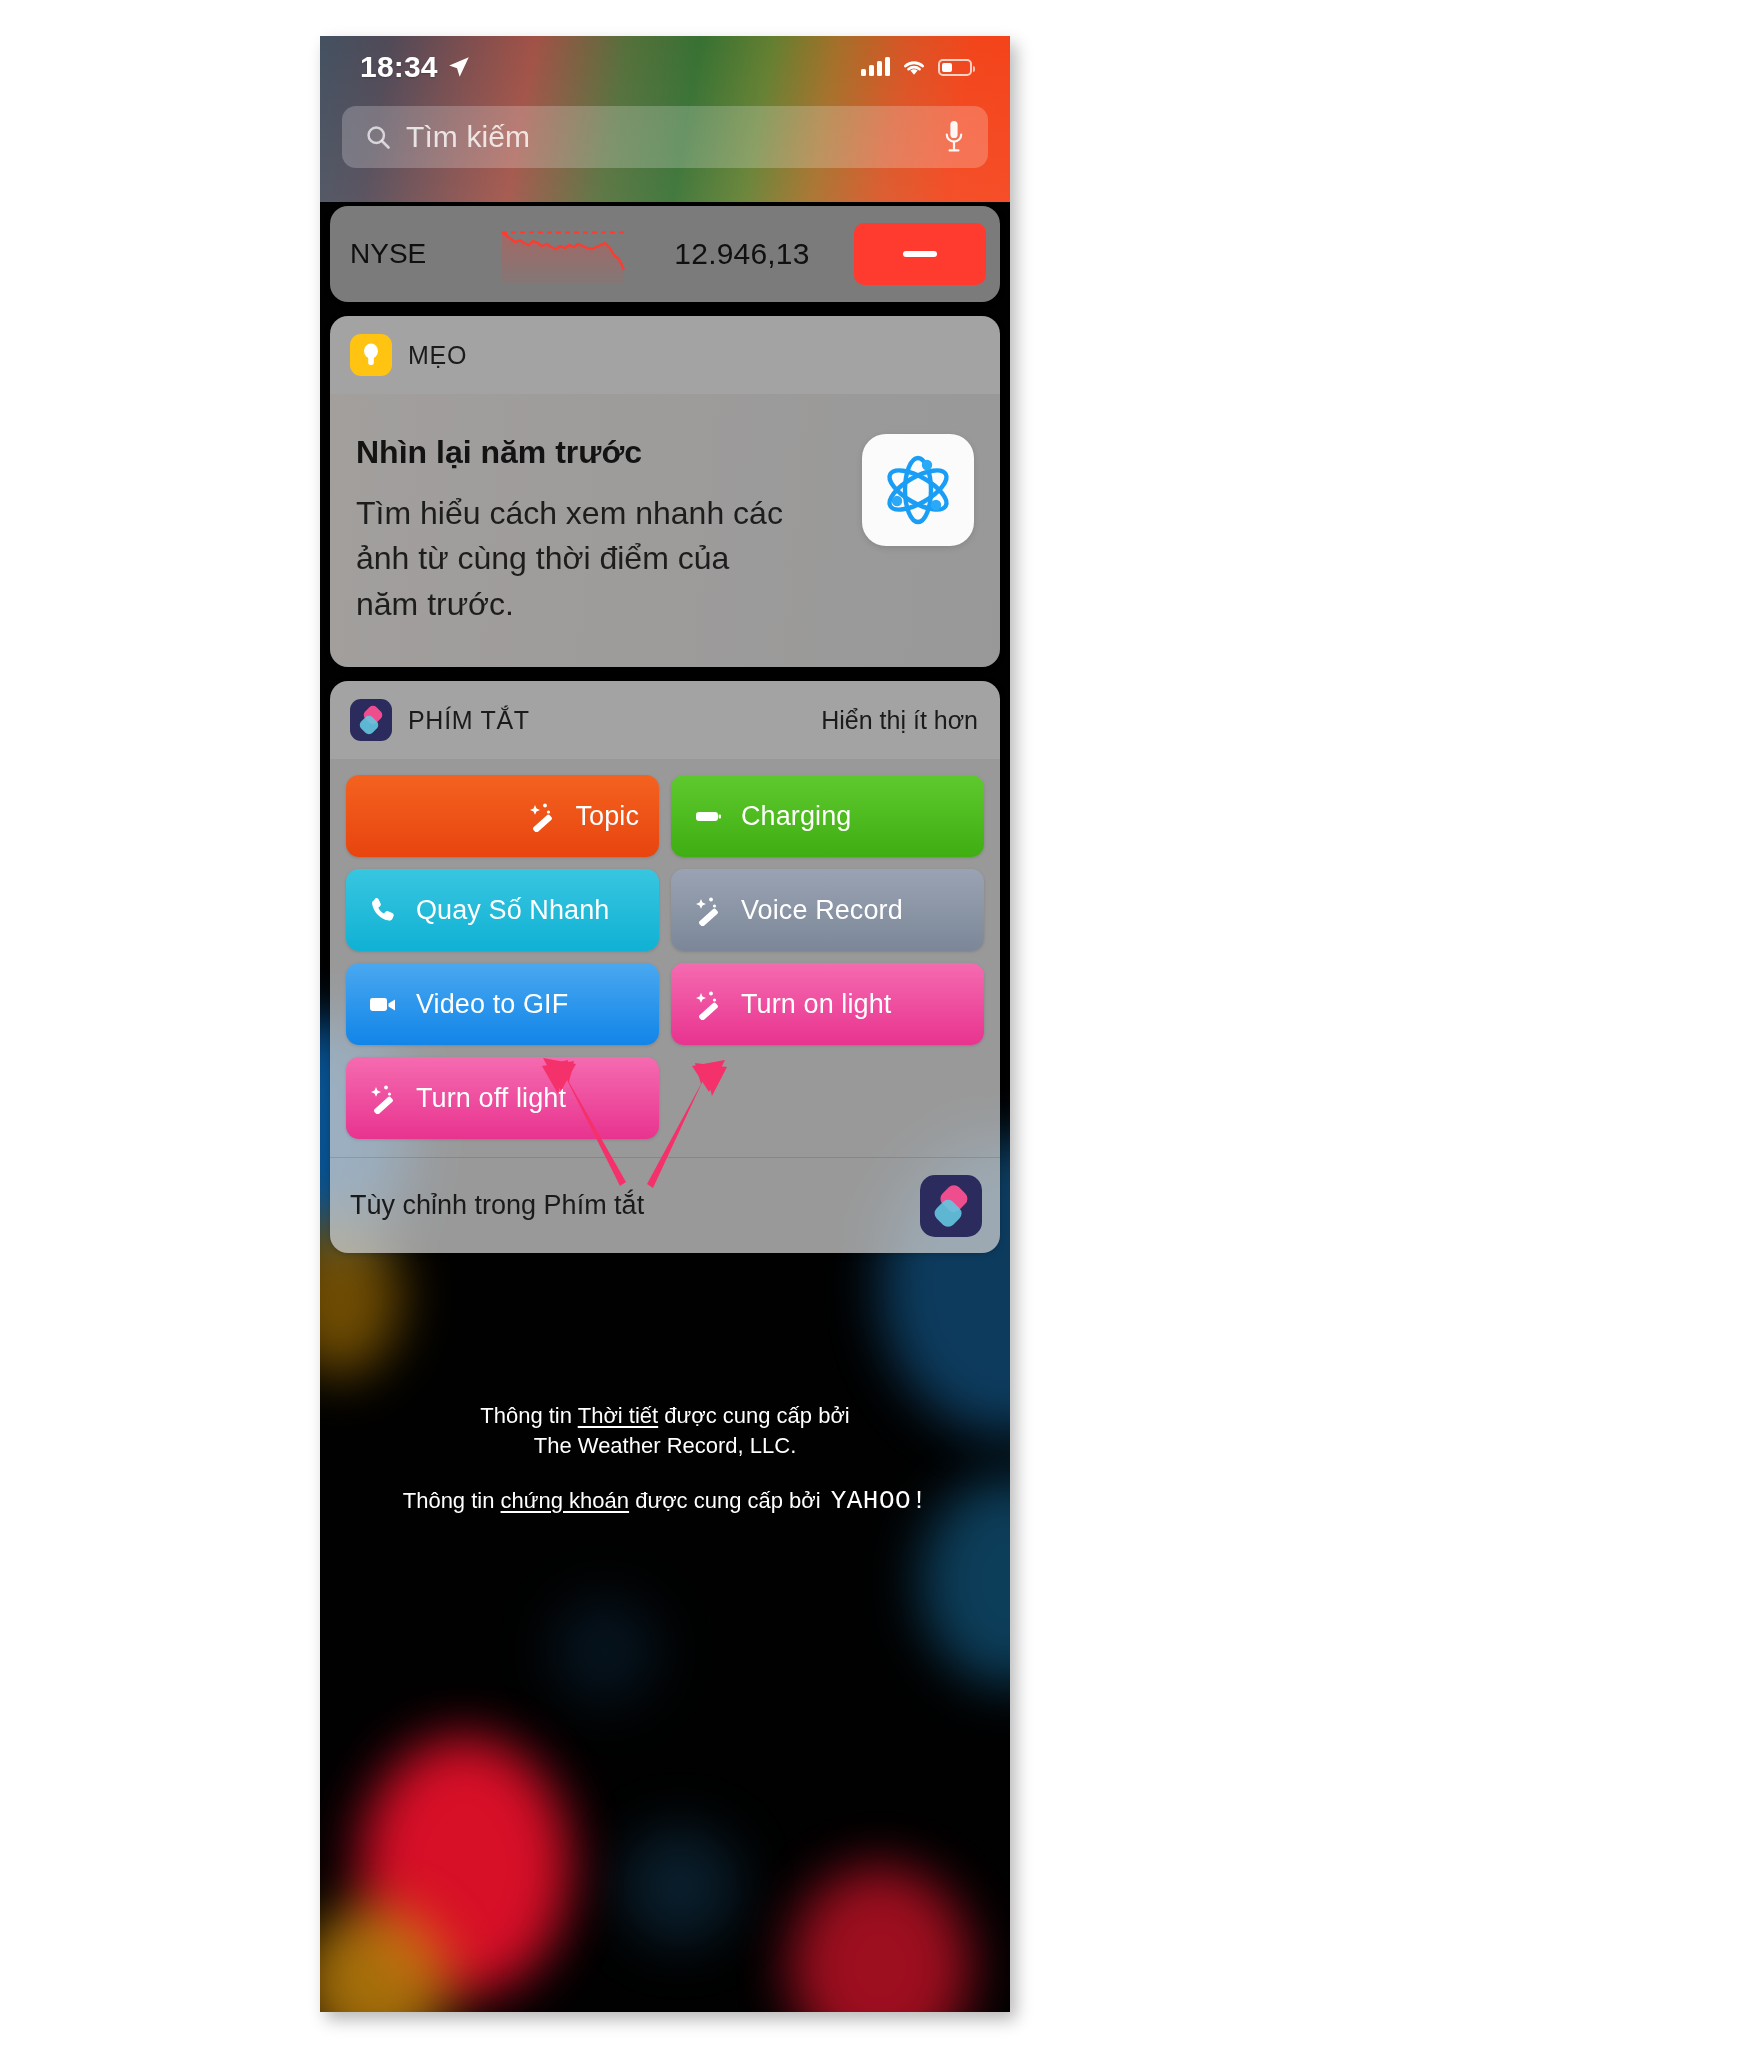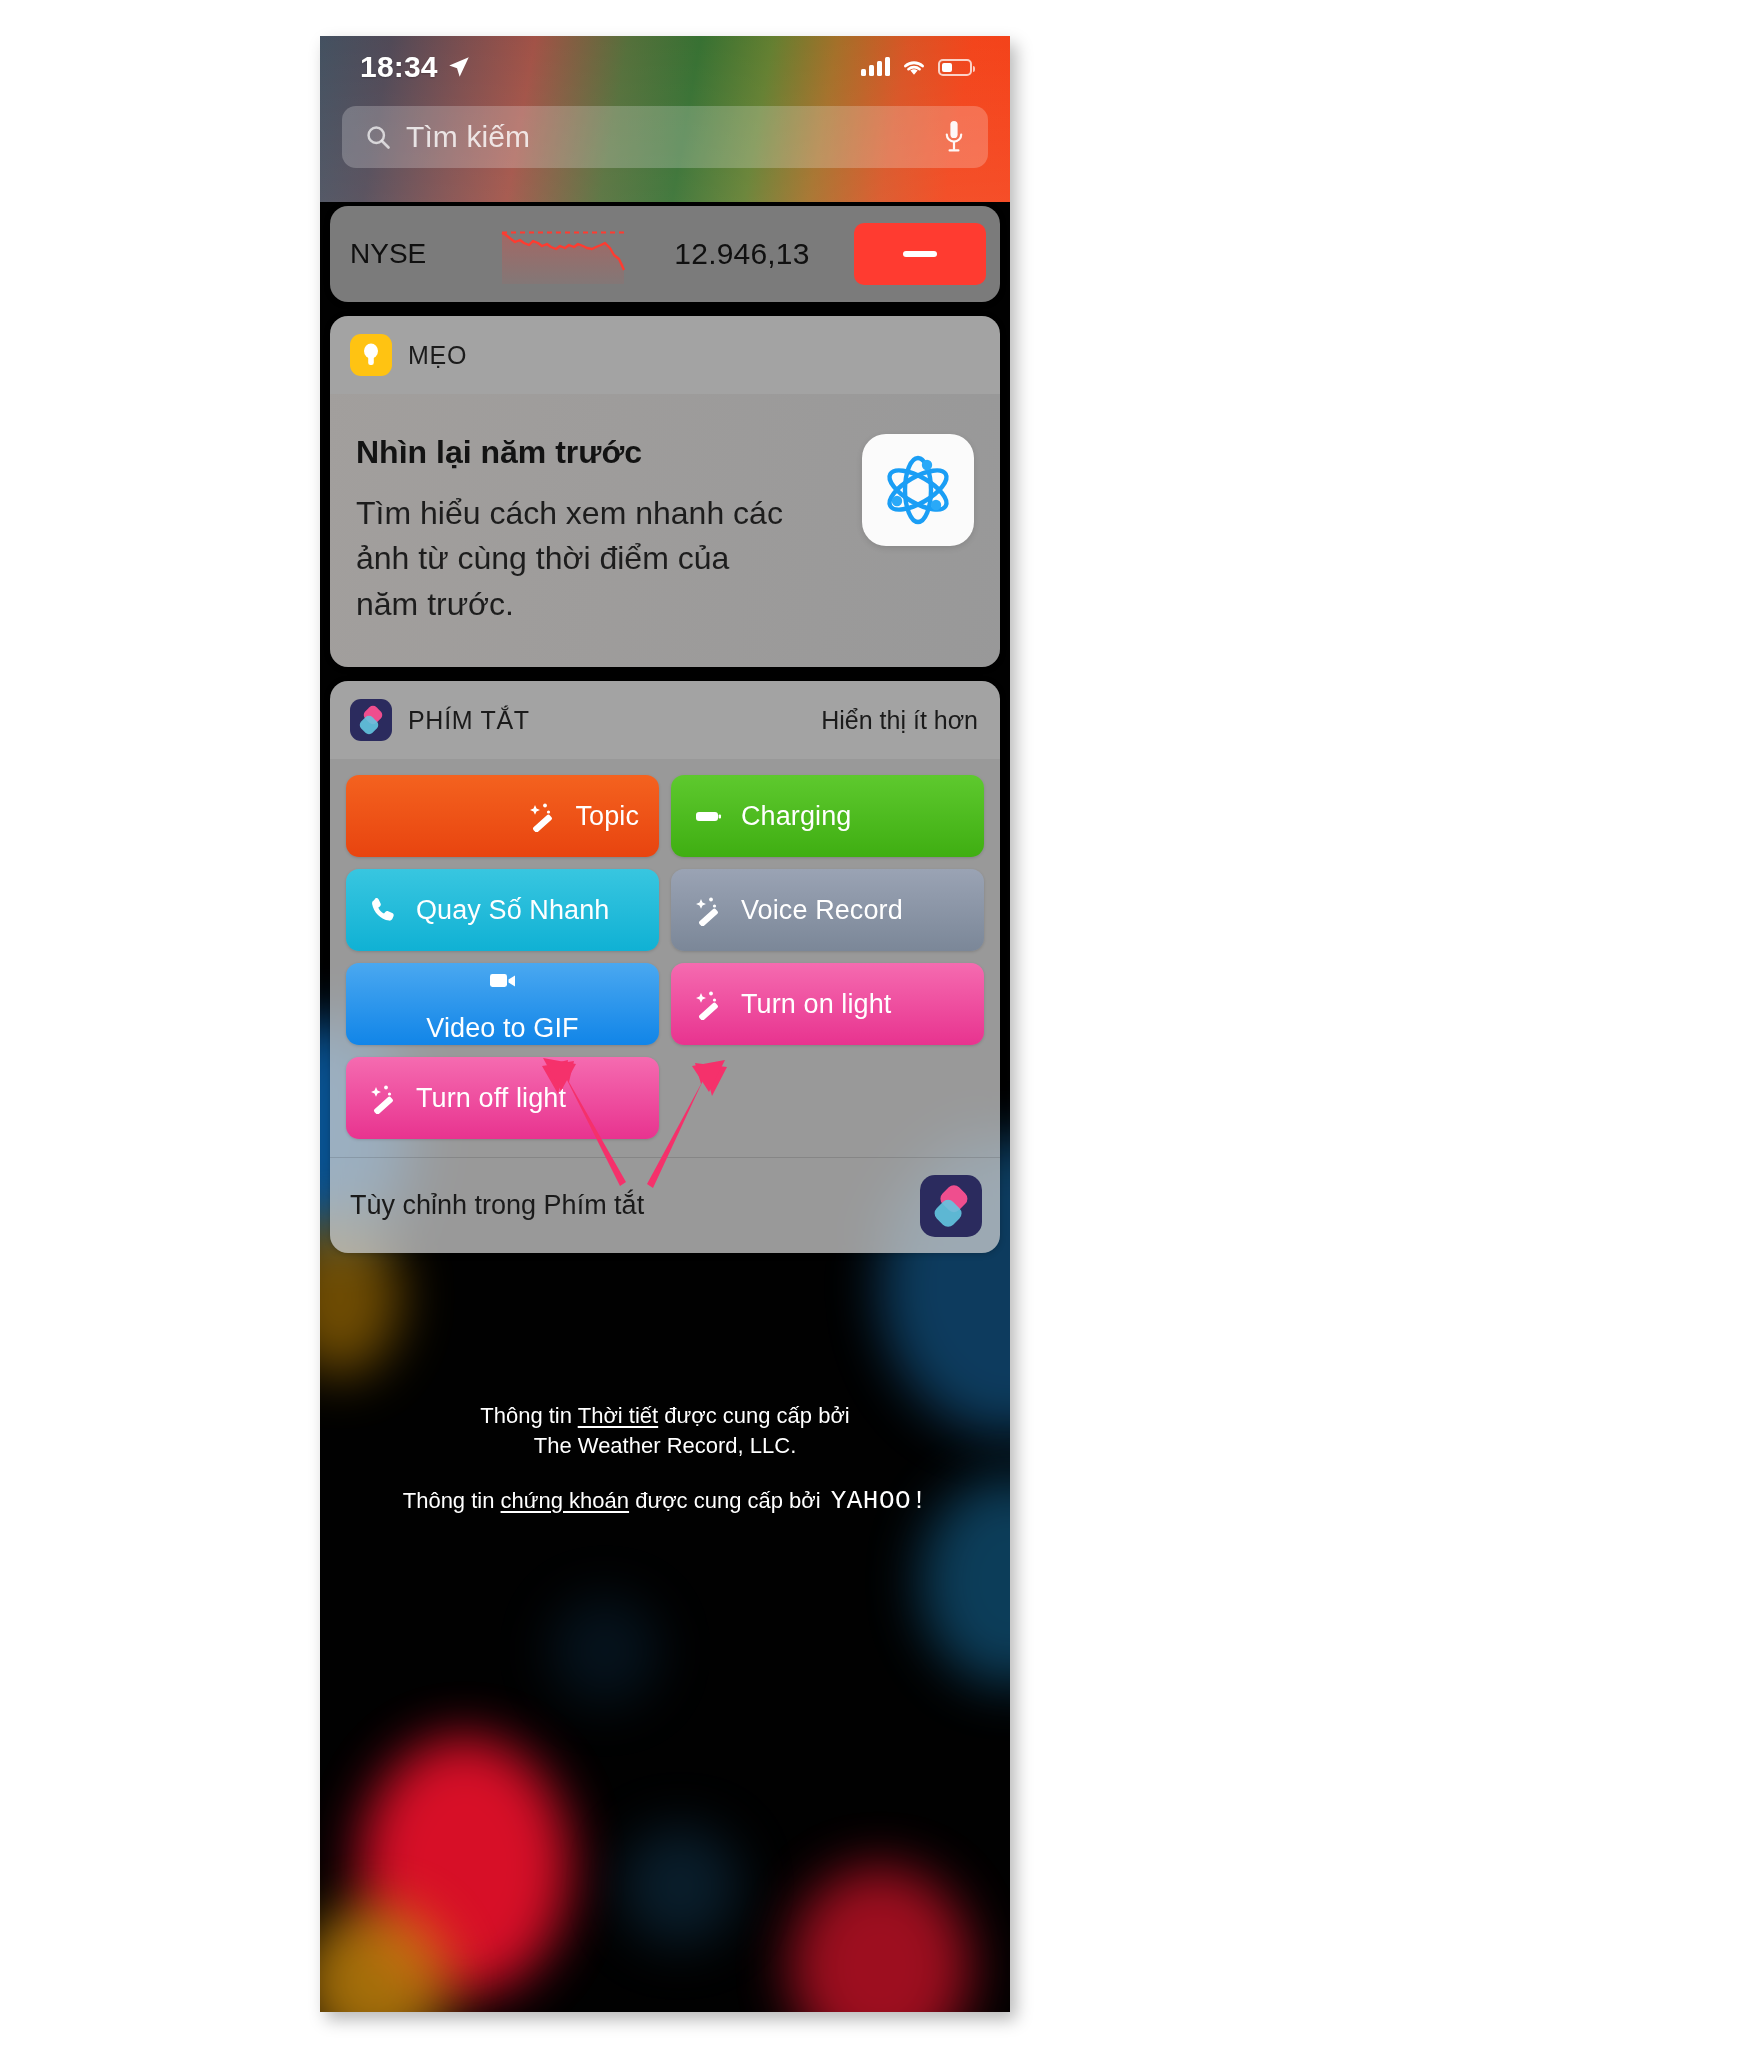--- a/index.html
+++ b/index.html
@@ -350,21 +350,21 @@
               <span class="ic">
                 <svg width="32" height="32" viewBox="0 0 32 32">
                   <rect x="5" y="20.5" width="22" height="6.4" rx="2.2" transform="rotate(-42 16 23)" fill="#fff"></rect>
                   <path d="M9 5 l1.5 3.4 L14 9.9 l-3.5 1.5 L9 14.8 L7.5 11.4 L4 9.9 l3.5-1.5 Z" fill="#fff"></path>
                   <circle cx="19" cy="5.5" r="1.9" fill="#fff"></circle>
                   <circle cx="22.5" cy="12" r="1.6" fill="#fff"></circle>
                 </svg>
               </span>
               <span class="lbl">Voice Record</span>
             </div>
-            <div class="sc-btn" style="background: linear-gradient(rgb(74, 168, 240), rgb(17, 133, 232)); flex-direction: column;">
+            <div class="sc-btn" style="background: linear-gradient(rgb(74, 168, 240), rgb(17, 133, 232));">
               <span class="ic">
                 <svg width="32" height="32" viewBox="0 0 32 32">
                   <rect x="3" y="10" width="17" height="13" rx="2.4" fill="#fff"></rect>
                   <path d="M21.5 15.6 L28 11.6 v10.8 l-6.5-4 Z" fill="#fff"></path>
                 </svg>
               </span>
               <span class="lbl">Video to GIF</span>
             </div>
             <div class="sc-btn" style="background: linear-gradient(rgb(245, 107, 176), rgb(232, 51, 143));">
               <span class="ic">

